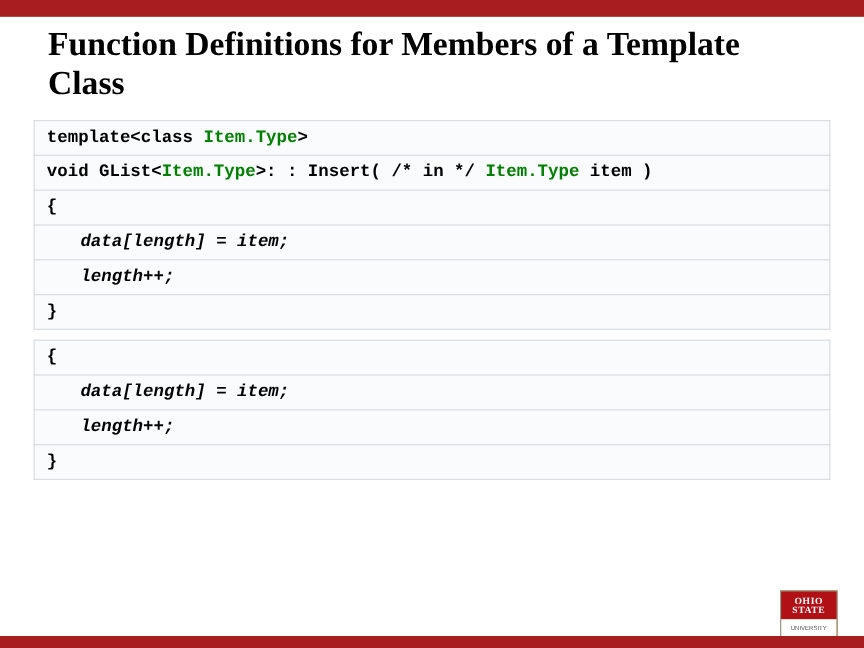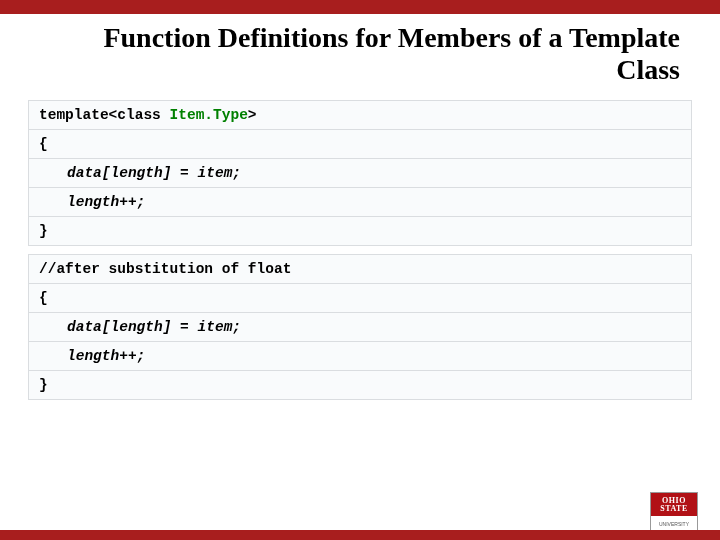--- a/index.html
+++ b/index.html
@@ -12,21 +12,21 @@
     position: relative;
   }
   .top-band {
     width: 100%;
     height: 14px;
     background: #a81e1e;
   }
   .title {
     font-size: 28px;
     font-weight: bold;
-    text-align: right;
+    text-align: left;
     color: #000;
     line-height: 1.15;
     padding: 8px 40px 10px 40px;
   }
   .code-block {
     margin: 4px 28px 8px 28px;
     background: #f9fbfc;
     border: 1px solid #dadde0;
     font-family: "Courier New", Courier, monospace;
     font-size: 14.5px;
@@ -94,39 +94,39 @@
 <div class="top-band"></div>
 
 <h1 class="title">Function Definitions for Members of a Template Class</h1>
 
 <table class="code-block">
   <tbody>
       <tr>
         <td><span>template&lt;class </span><span class="kw-green">Item.Type</span><span>&gt;</span></td>
       </tr>
   <tr>
+        <td><span>void GList&lt;</span><span class="kw-green">Item.Type</span><span>&gt;: : Insert( /* in */ </span><span class="kw-green">Item.Type</span><span> item )</span></td>
+      </tr>
+  <tr>
         <td>{</td>
       </tr>
   <tr>
         <td><span class="indent1">data[length] = item;</span></td>
       </tr>
   <tr>
         <td><span class="indent1">length++;</span></td>
       </tr>
   <tr>
         <td>}</td>
       </tr>
 </tbody>
   </table>
 
 <table class="code-block">
   <tbody>
-      <tr>
-        <td>//after substitution of float</td>
-      </tr>
   <tr>
         <td>{</td>
       </tr>
   <tr>
         <td><span class="indent1">data[length] = item;</span></td>
       </tr>
   <tr>
         <td><span class="indent1">length++;</span></td>
       </tr>
   <tr>

